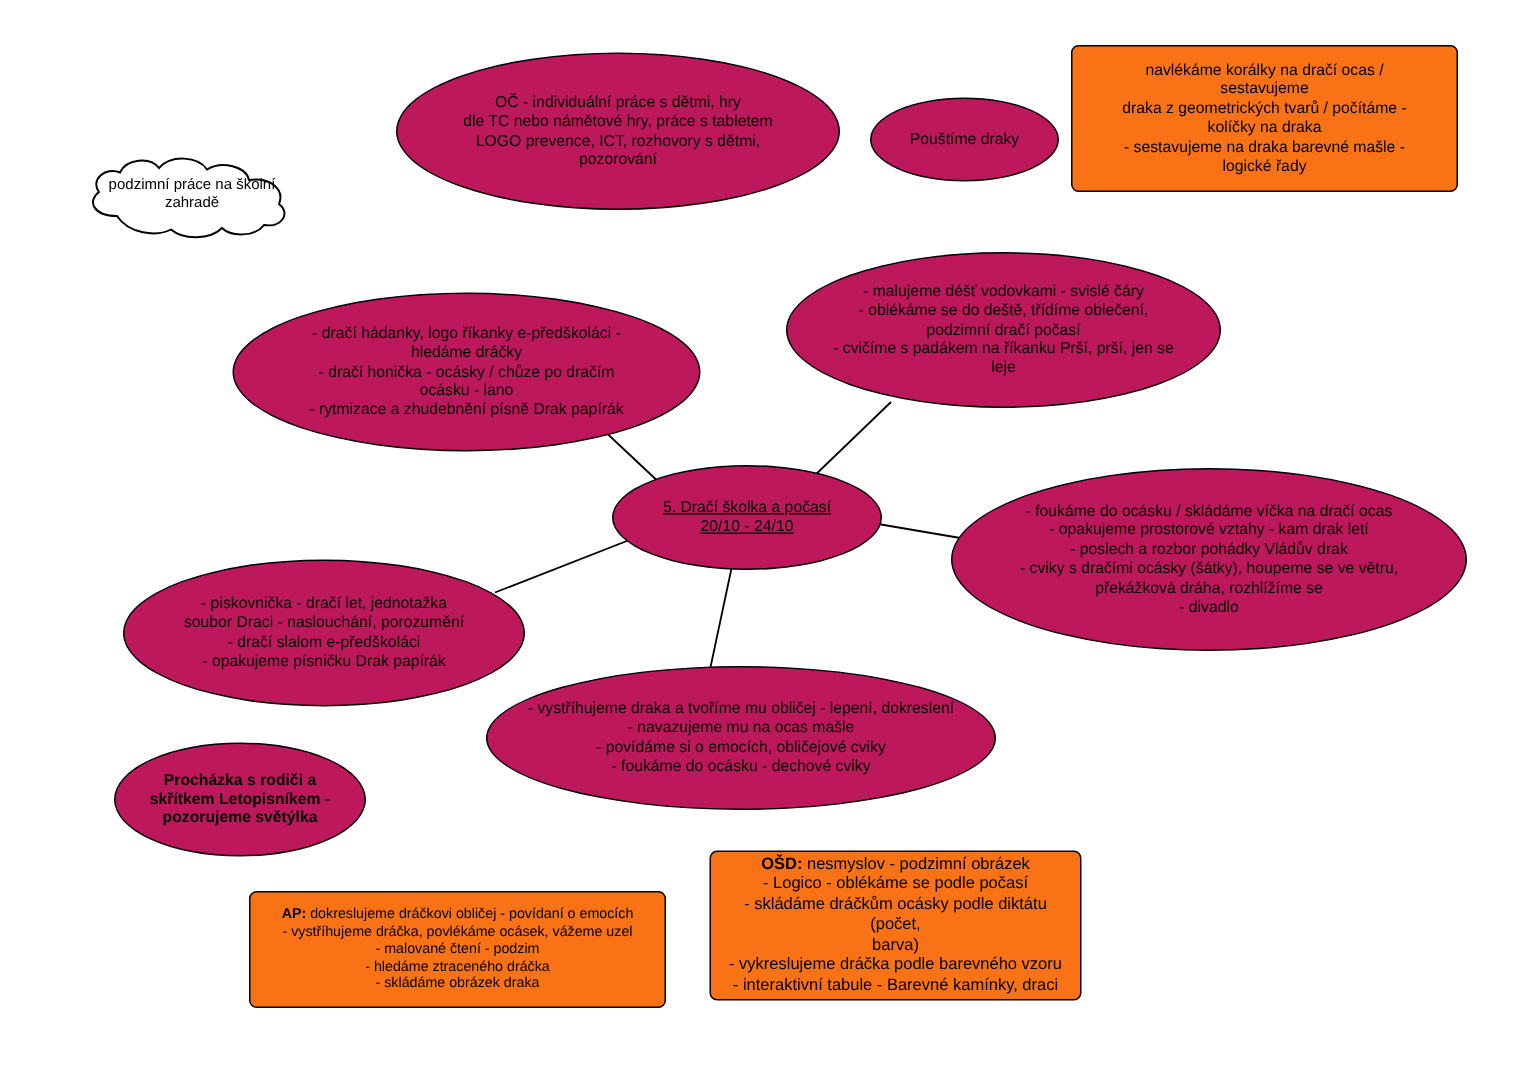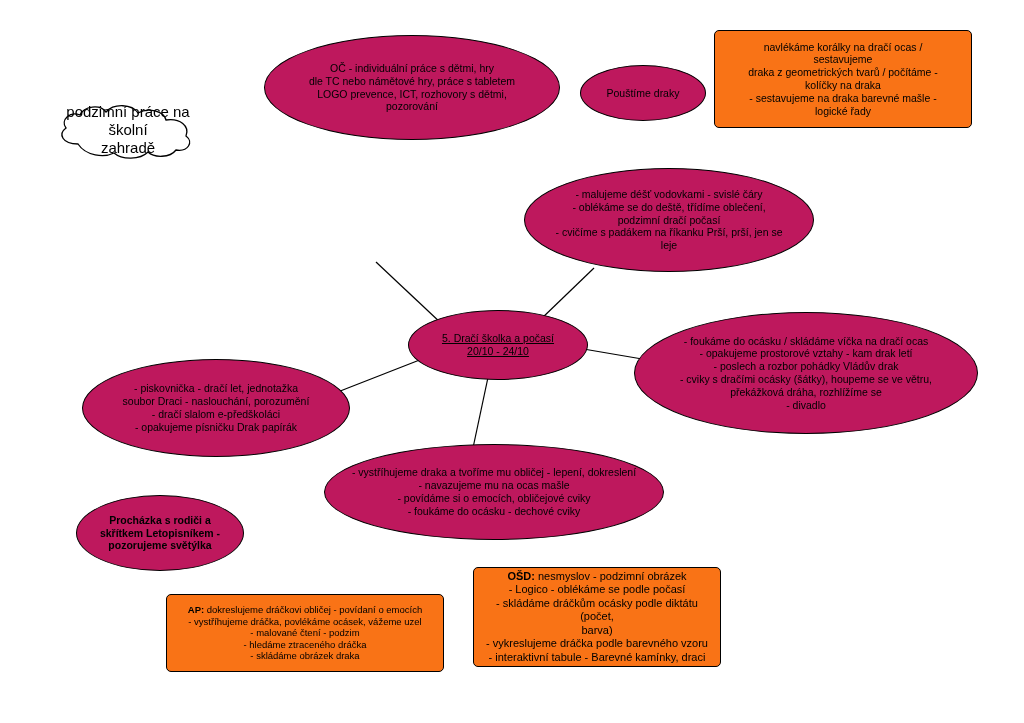--- a/index.html
+++ b/index.html
@@ -100,21 +100,21 @@
   </svg>
 
 
   <div class="cloud" style="left:48px; top:98px; width:160px; height:64px;">
     <svg width="160" height="64" viewBox="0 0 160 64">
       <path d="M30,46 C14,46 10,36 18,30 C12,22 22,13 32,17 C36,8 52,6 58,14
                C66,5 84,6 90,15 C100,9 116,13 118,22 C132,20 142,28 138,38
                C146,44 140,54 128,52 C122,60 106,60 100,54 C92,62 74,62 66,55
                C56,60 38,58 30,46 Z" fill="#ffffff" stroke="#000000" stroke-width="1.3"></path>
     </svg>
-    <div class="cloud-label" style="font-size:15px;">podzimní práce na školní
+    <div class="cloud-label" style="font-size:10px;">podzimní práce na školní
 zahradě</div>
   </div>
 
   <div class="node ellipse" style="left:264px; top:35px; width:296px; height:105px; font-size:10.5px;">
     <span class="txt">OČ - individuální práce s dětmi, hry
 dle TC nebo námětové hry, práce s tabletem
 LOGO prevence, ICT, rozhovory s dětmi,
 pozorování</span>
   </div>
 
@@ -124,20 +124,27 @@
 
   <div class="node rect" style="left:714px; top:30px; width:258px; height:98px; font-size:10.5px;">
     <span class="txt">navlékáme korálky na dračí ocas /
 sestavujeme
 draka z geometrických tvarů / počítáme -
 kolíčky na draka
 - sestavujeme na draka barevné mašle -
 logické řady</span>
   </div>
 
+  <div class="node ellipse" style="left:155px; top:195px; width:312px; height:106px; font-size:10.5px;">
+    <span class="txt">- dračí hádanky, logo říkanky e-předškoláci -
+hledáme dráčky
+- dračí honička - ocásky / chůze po dračím
+ocásku - lano
+- rytmizace a zhudebnění písně Drak papírák</span>
+  </div>
 
   <div class="node ellipse" style="left:524px; top:168px; width:290px; height:104px; font-size:10.5px;">
     <span class="txt">- malujeme déšť vodovkami - svislé čáry
 - oblékáme se do deště, třídíme oblečení,
 podzimní dračí počasí
 - cvičíme s padákem na říkanku Prší, prší, jen se
 leje</span>
   </div>
 
   <div class="node ellipse center-node" style="left:408px; top:310px; width:180px; height:70px; font-size:10.5px;">
@@ -147,21 +154,21 @@
 
   <div class="node ellipse" style="left:634px; top:312px; width:344px; height:122px; font-size:10.5px;">
     <span class="txt">- foukáme do ocásku / skládáme víčka na dračí ocas
 - opakujeme prostorové vztahy - kam drak letí
 - poslech a rozbor pohádky Vládův drak
 - cviky s dračími ocásky (šátky), houpeme se ve větru,
 překážková dráha, rozhlížíme se
 - divadlo</span>
   </div>
 
-  <div class="node ellipse" style="left:82px; top:359px; width:268px; height:98px; font-size:10.5px;">
+  <div class="node ellipse" style="left:82px; top:373px; width:268px; height:98px; font-size:10.5px;">
     <span class="txt">- piskovnička - dračí let, jednotažka
 soubor Draci - naslouchání, porozumění
 - dračí slalom e-předškoláci
 - opakujeme písničku Drak papírák</span>
   </div>
 
   <div class="node ellipse" style="left:324px; top:444px; width:340px; height:96px; font-size:10.5px;justify-content:flex-end;">
     <span class="txt">- vystříhujeme draka a tvoříme mu obličej - lepení, dokreslení
 - navazujeme mu na ocas mašle
 - povídáme si o emocích, obličejové cviky

